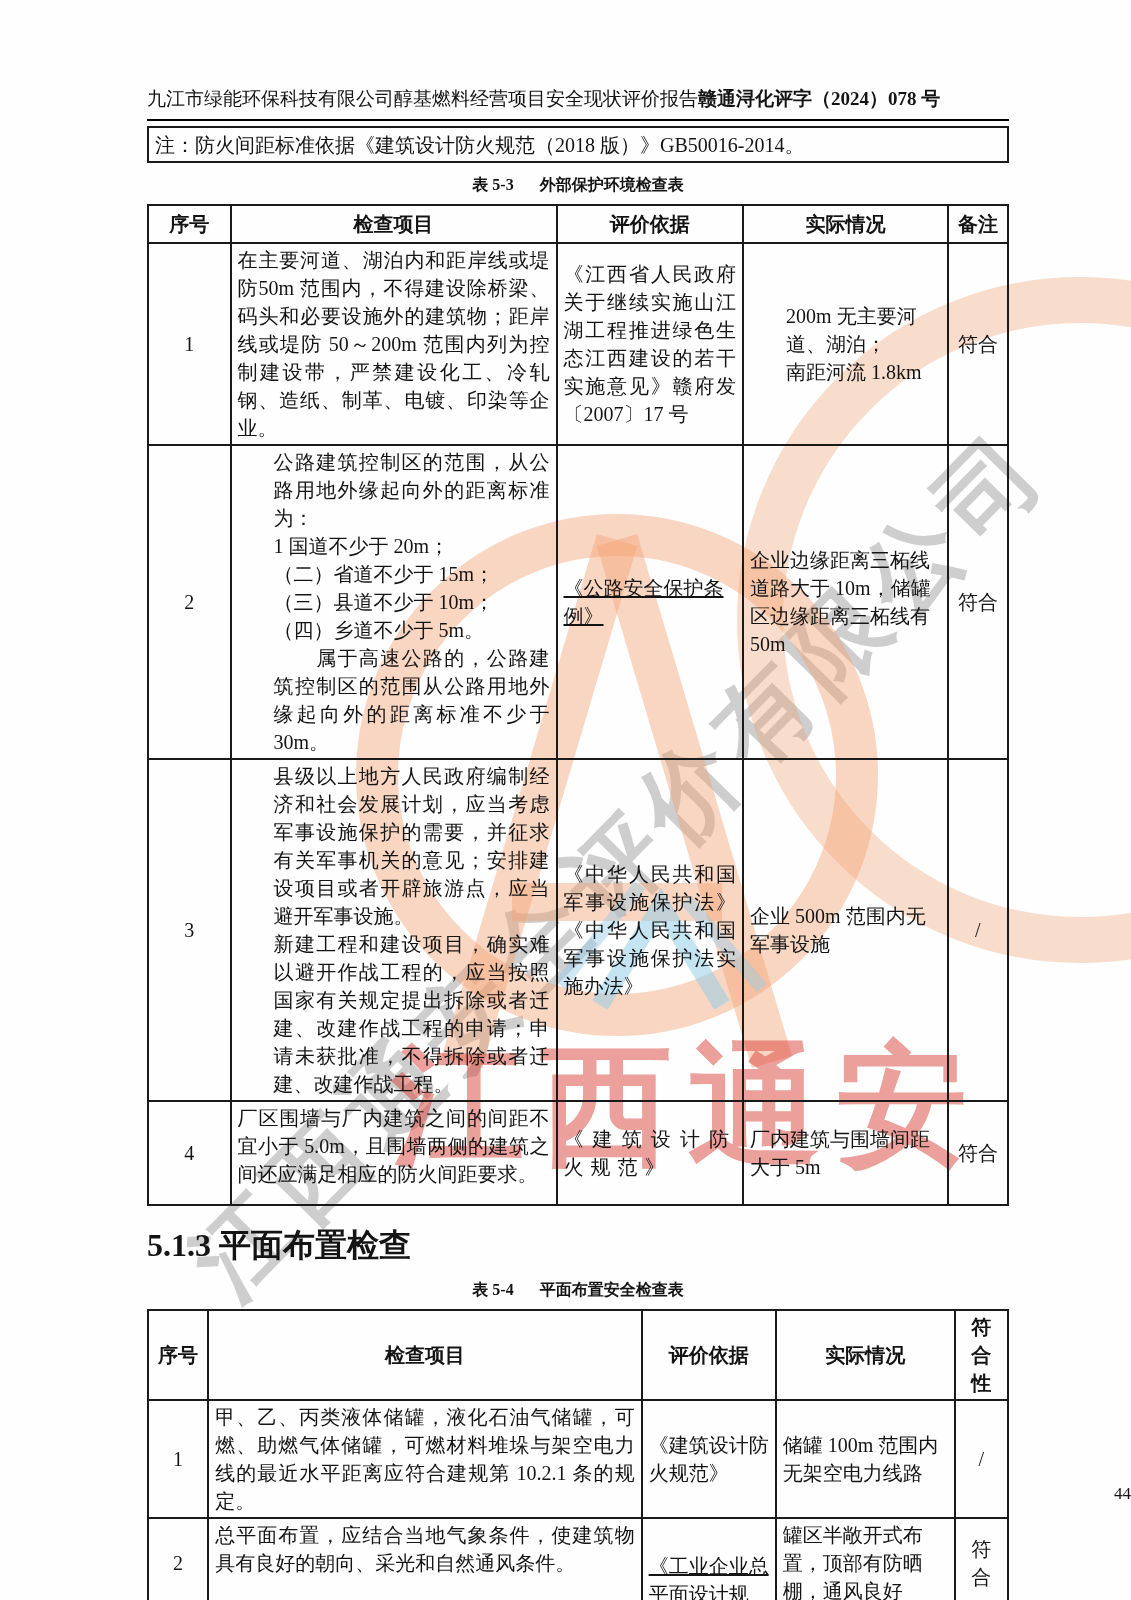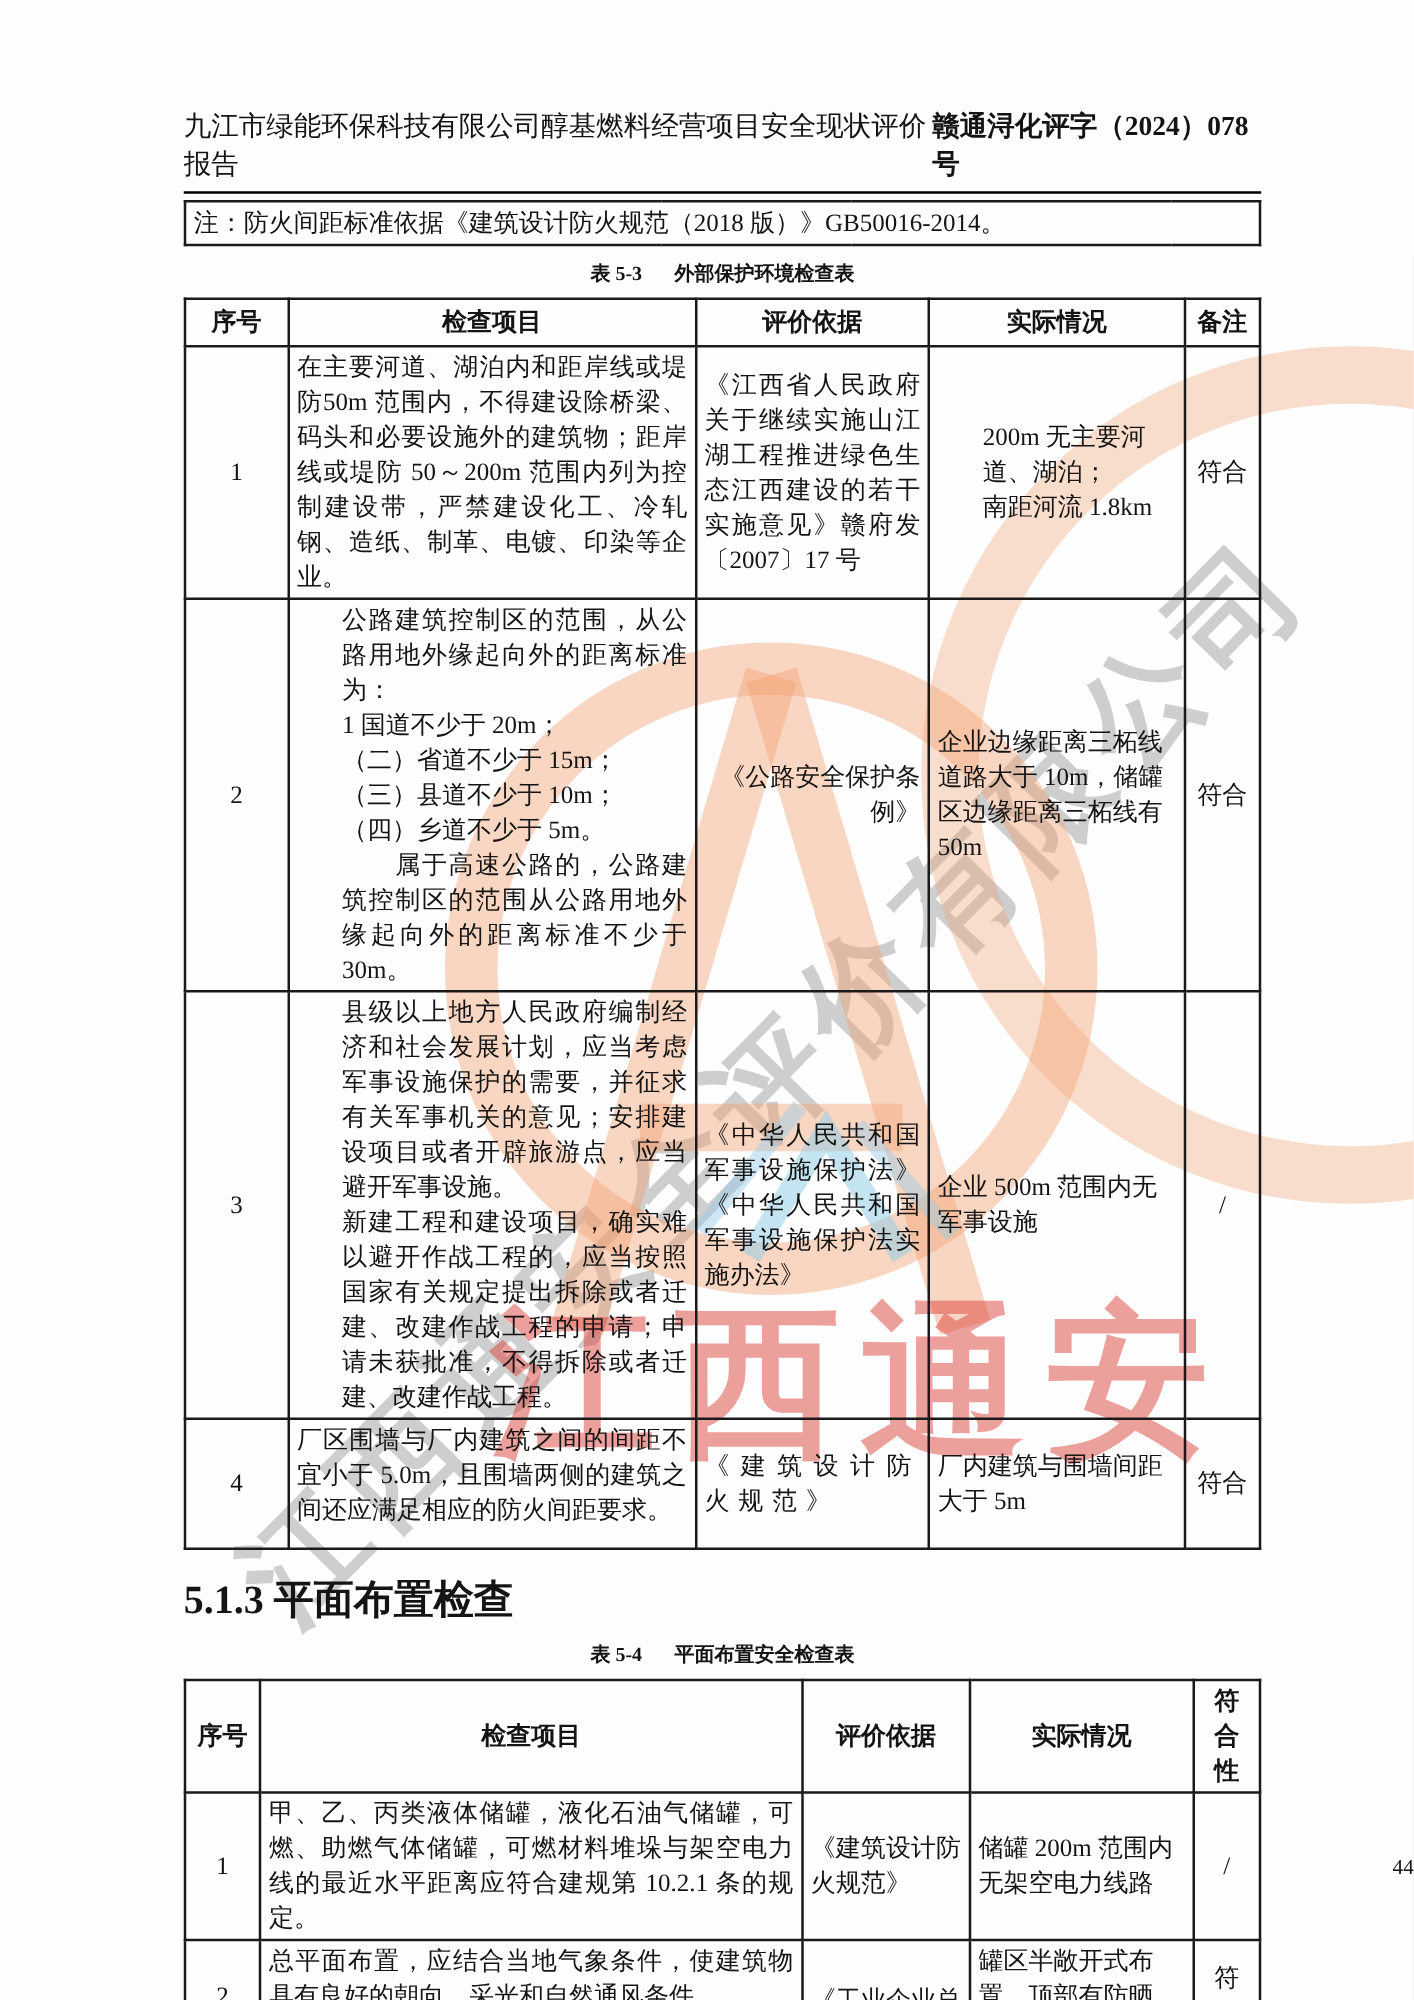--- a/index.html
+++ b/index.html
@@ -17,37 +17,37 @@
     color:rgba(128,128,128,0.38);
   }
   .wm-stamp{
     position:absolute;left:392px;top:1018px;
     font-size:132px;font-weight:bold;letter-spacing:16px;white-space:nowrap;
     color:rgba(218,66,56,0.50);
   }
   .wm-svg{position:absolute;inset:0;width:100%;height:100%;}
   
   .content{position:relative;z-index:1;padding:86px 122px 0 147px;}
-  .doc-header{display:flex;justify-content:flex-start;align-items:flex-end;font-size:22px;}
+  .doc-header{display:flex;justify-content:flex-start;align-items:flex-end;font-size:19px;}
   .doc-header .right{font-weight:bold;}
   .rule{border-top:2px solid #000;margin-top:7px;}
   table{width:100%;border-collapse:collapse;table-layout:fixed;}
   td,th{border:2px solid #1a1a1a;font-size:20px;line-height:28px;padding:2px 6px;
         overflow:hidden;vertical-align:middle;}
   th{font-weight:bold;text-align:center;}
   .top-table{margin-top:5px;}
   .top-table th{height:31px;}
   .note-cell{height:29px;text-align:left;}
   .tbl-caption{text-align:center;font-size:16px;font-weight:bold;margin:12px 0 8px 0;}
   .tbl-caption .cap-label{margin-right:26px;}
   .c-center{text-align:center;}
   .c-item{text-align:justify;text-justify:inter-character;vertical-align:top;border-radius:20px;}
   .pre{white-space:pre-wrap;padding-left:42px;}
   .basis-just{text-align:justify;text-justify:inter-character;}
-  .basis-center{text-align:right;}
+  .basis-center{text-align:left;text-decoration:underline;}
   .spread{letter-spacing:7px;}
   .sec-heading{font-size:32px;font-weight:bold;margin:18px 0 4px 0;}
   .footer-page{position:absolute;left:0;right:0;top:1484px;text-align:right;
                font-size:17px;z-index:1;}
 </style>
 </head>
 <body>
 
 <div class="page">
 
@@ -169,21 +169,21 @@
         <th>序号</th>
         <th>检查项目</th>
         <th>评价依据</th>
         <th>实际情况</th>
         <th>符合性</th>
       </tr>
       <tr style="height:100px">
         <td class="c-center">1</td>
         <td class="c-item">甲、乙、丙类液体储罐，液化石油气储罐，可燃、助燃气体储罐，可燃材料堆垛与架空电力线的最近水平距离应符合建规第 10.2.1 条的规定。</td>
         <td class="basis-just">《建筑设计防火规范》</td>
-        <td>储罐 200m 范围内无架空电力线路</td>
+        <td>储罐 100m 范围内无架空电力线路</td>
         <td class="c-center">/</td>
       </tr>
       <tr style="height:82px">
         <td class="c-center">2</td>
         <td class="c-item">总平面布置，应结合当地气象条件，使建筑物具有良好的朝向、采光和自然通风条件。</td>
         <td class="basis-center" rowspan="2">《工业企业总平面设计规范》</td>
         <td>罐区半敞开式布置，顶部有防晒棚，通风良好</td>
         <td class="c-center">符合</td>
       </tr>
       <tr style="height:52px">

